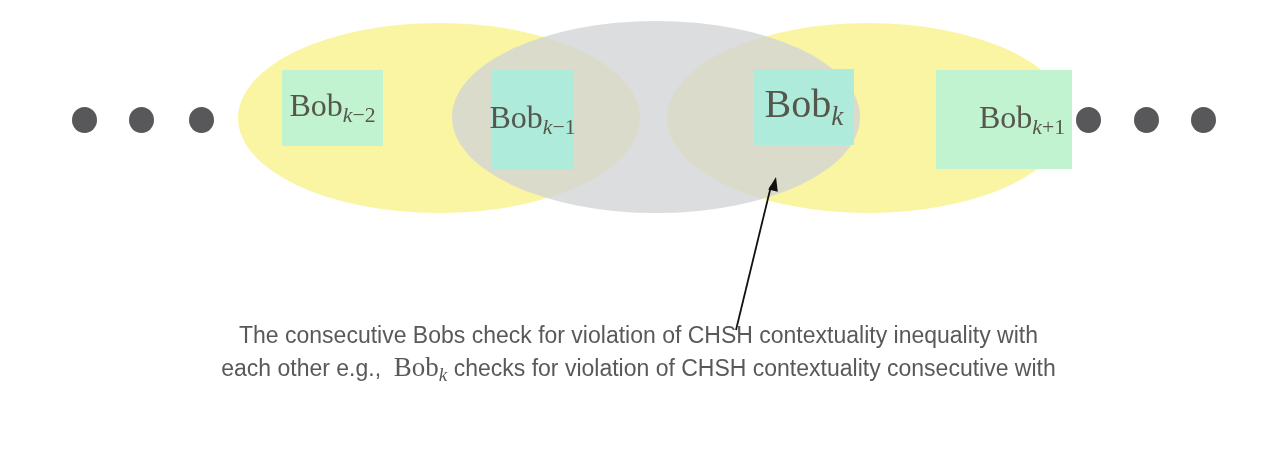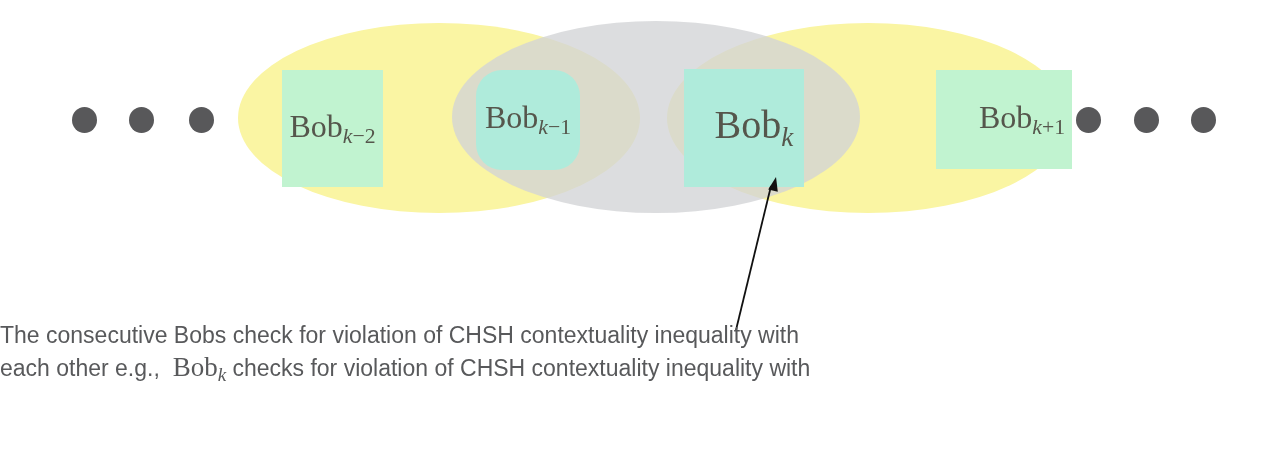--- a/index.html
+++ b/index.html
@@ -10,23 +10,23 @@
     overflow:hidden;
     font-family:"Liberation Sans",sans-serif;
   }
   
   .ellipse{position:absolute;border-radius:50%;}
   .ellipse.yellow-left {left:238px;top:23px;width:402px;height:190px;background:var(--yellow-ellipse);}
   .ellipse.yellow-right{left:667px;top:23px;width:402px;height:190px;background:var(--yellow-ellipse);}
   .ellipse.gray-middle {left:452px;top:21px;width:408px;height:192px;background:var(--gray-ellipse);}
   
   .node{position:absolute;display:flex;align-items:center;justify-content:center;}
-  .node-k2 {left:282px;top:70px;width:101px;height:117px;background:var(--square-outer);}
-  .node-k1 {left:476px;top:70px;width:104px;height:100px;background:var(--square-inner);border-radius:26px;}
-  .node-k  {left:684px;top:69px;width:100px;height:118px;background:var(--square-inner);padding-left:20px;}
+  .node-k2 {left:282px;top:70px;width:101px;height:76px;background:var(--square-outer);}
+  .node-k1 {left:492px;top:70px;width:81px;height:100px;background:var(--square-inner);}
+  .node-k  {left:754px;top:69px;width:100px;height:76px;background:var(--square-inner);}
   .node-kp1{left:936px;top:70px;width:100px;height:99px; background:var(--square-outer);padding-left:36px;}
   .node-label{
     font-family:"Liberation Serif",serif;
     color:var(--node-text);
     font-size:32px;line-height:1;white-space:nowrap;
   }
   .node-k .node-label{font-size:40px;}
   .node-label .sub, .math .sub{
     font-size:0.68em;
     vertical-align:-0.28em;
@@ -38,20 +38,21 @@
   .dot{position:absolute;width:25px;height:26px;border-radius:50%;background:var(--dot);top:107px;}
   .dot.l1{left:72px;} .dot.l2{left:129px;} .dot.l3{left:189px;}
   .dot.r1{left:1076px;} .dot.r2{left:1134px;} .dot.r3{left:1191px;}
   
   .arrow-svg{position:absolute;left:0;top:0;width:1277px;height:460px;pointer-events:none;}
   .arrow-svg line{stroke:var(--arrow);stroke-width:1.8px;}
   .arrow-svg polygon{fill:var(--arrow);}
   
   .caption{
     position:absolute;left:0;right:0;top:319px;
+    text-align:center;
     color:var(--caption-text);
     font-size:23px;line-height:33px;
   }
   .caption p{margin:0;padding:0;}
   .math{font-family:"Liberation Serif",serif;font-size:27px;line-height:0;}
   .math .sub{font-size:19px;vertical-align:-0.25em;}
 </style>
 </head>
 <body>
 
@@ -84,16 +85,16 @@
   <div class="dot r2"></div>
   <div class="dot r3"></div>
 
   <svg class="arrow-svg" viewBox="0 0 1277 460" xmlns="http://www.w3.org/2000/svg">
     <line x1="736" y1="330" x2="771" y2="186"></line>
     <polygon points="776,177 777.8,191.8 768.2,189.6"></polygon>
   </svg>
 
   <div class="caption">
     <p><span>The consecutive Bobs check for violation of CHSH contextuality inequality with</span></p>
-    <p><span>each other e.g., &nbsp;</span><span class="math"><span>Bob</span><span class="sub"><i>k</i></span></span><span> checks for violation of CHSH contextuality inequality with</span></p>
+    <p><span>each other e.g., &nbsp;</span><span class="math"><span>Bob</span><span class="sub"><i>k</i></span></span><span> checks for violation of CHSH contextuality consecutive with</span></p>
   </div>
 
 </div>
 
 </body></html>

